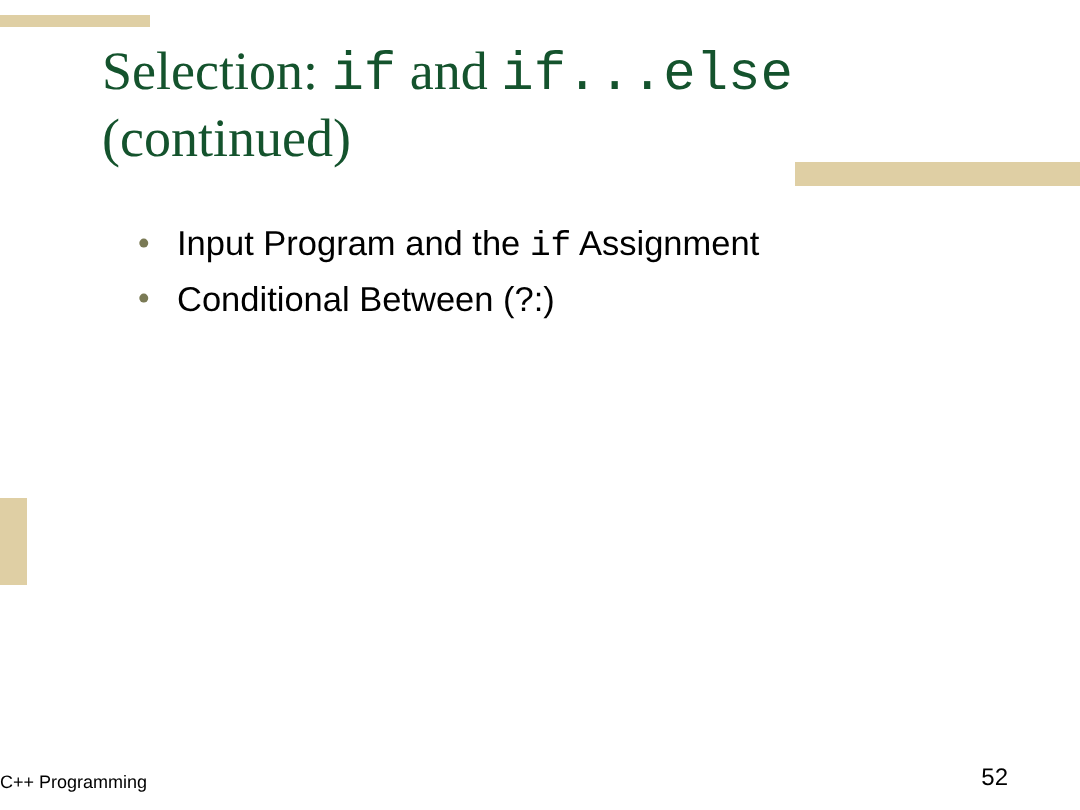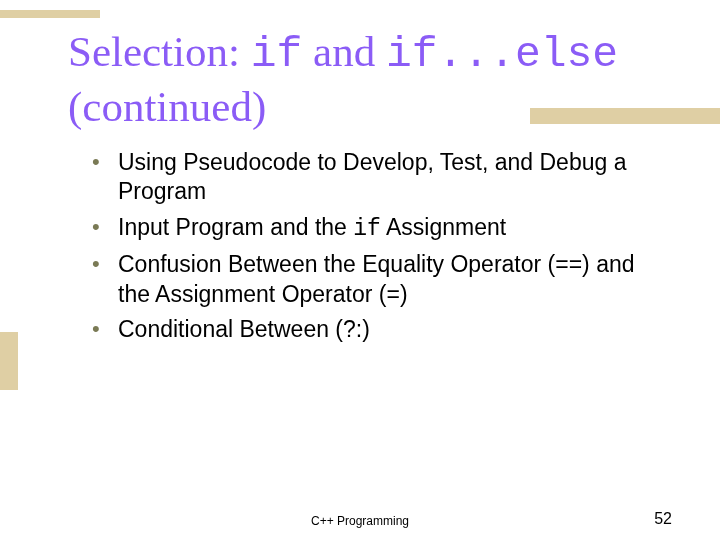--- a/index.html
+++ b/index.html
@@ -40,23 +40,23 @@
     height: 58px;
     background: #c5a85a;
     opacity: 0.55;
   }
   .title {
     position: absolute;
     top: 26px;
     left: 68px;
     right: 60px;
     font-family: "Times New Roman", Georgia, serif;
-    font-size: 43px;
+    font-size: 36px;
     line-height: 1.2;
-    color: #8b5cf6;
+    color: #14532d;
     font-weight: 400;
   }
   .title .code {
     font-family: "Courier New", Courier, monospace;
   }
   .bullets {
     position: absolute;
     top: 148px;
     left: 92px;
     right: 60px;
@@ -80,21 +80,20 @@
     line-height: 1.28;
   }
   .bullets .code {
     font-family: "Courier New", Courier, monospace;
   }
   .footer-title {
     position: absolute;
     bottom: 12px;
     left: 0;
     right: 0;
-    text-align: center;
     font-size: 12px;
     color: #000;
   }
   .page-num {
     position: absolute;
     bottom: 12px;
     right: 48px;
     font-size: 16px;
     color: #000;
   }
@@ -107,27 +106,21 @@
   <div class="gold-bar-top"></div>
   <div class="gold-bar-right"></div>
   <div class="gold-bar-left"></div>
 
   <h1 class="title">
     <span>Selection: </span><span class="code">if</span><span> and </span><span class="code">if...else</span><span> (continued)</span>
   </h1>
 
   <ul class="bullets">
     <li>
-      <span>Using Pseudocode to Develop, Test, and Debug a Program</span>
-    </li>
-    <li>
       <span>Input Program and the </span><span class="code">if</span><span> Assignment</span>
-    </li>
-    <li>
-      <span>Confusion Between the Equality Operator (==) and the Assignment Operator (=)</span>
     </li>
     <li>
       <span>Conditional Between (?:)</span>
     </li>
   </ul>
 
   <div class="footer-title">C++ Programming</div>
   <div class="page-num">52</div>
 
 </div>

